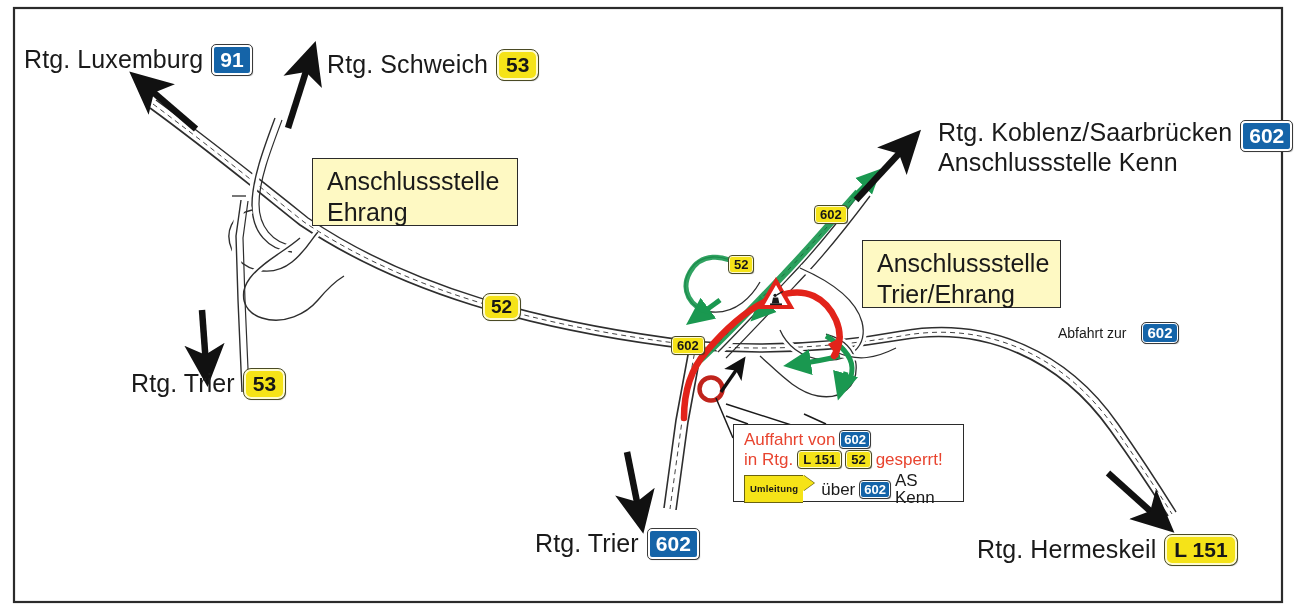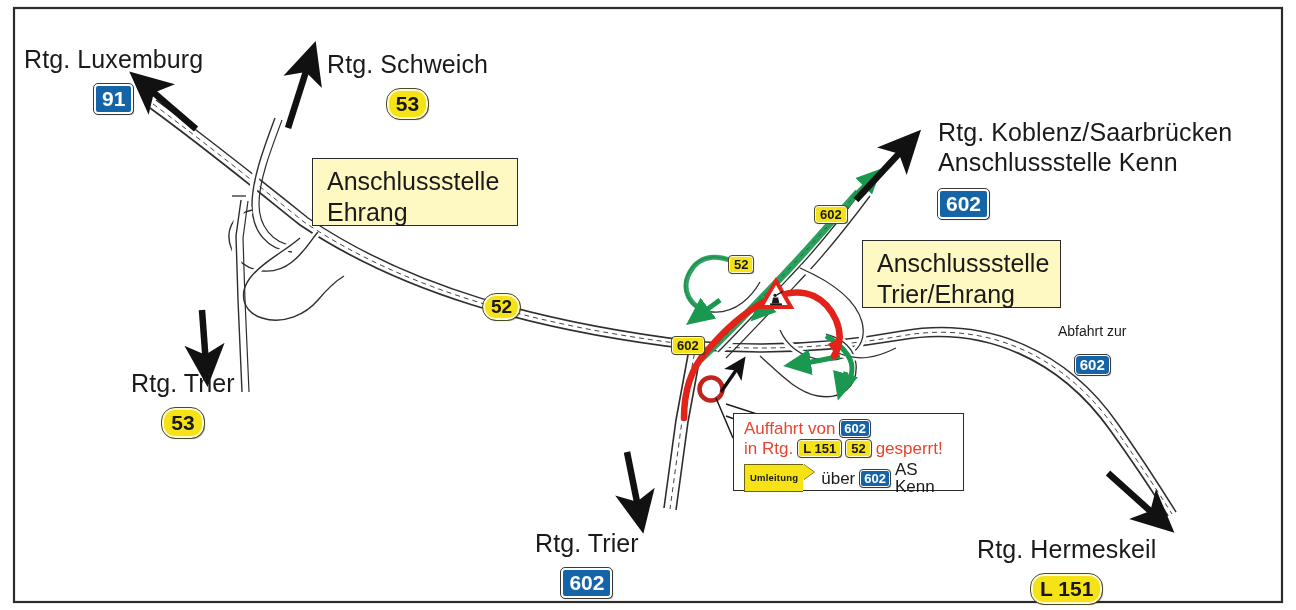--- a/index.html
+++ b/index.html
@@ -5,61 +5,61 @@
   html,body{margin:0;padding:0;background:#ffffff;}
   body{font-family:"Liberation Sans",sans-serif;}
   #map-frame{
     position:relative;
     width:1296px;height:610px;
     background:#ffffff;
     overflow:hidden;
     box-sizing:border-box;
   }
   #map-svg{position:absolute;left:0;top:0;width:1296px;height:610px;}
-  .lbl{position:absolute;white-space:nowrap;display:flex;align-items:center;gap:9px;flex-direction:column;}
+  .lbl{position:absolute;white-space:nowrap;display:flex;align-items:center;gap:9px;}
   .lbl-text{font-size:25px;color:#1a1a1a;line-height:1.18;letter-spacing:.1px;}
   .lbl-text.two-line{white-space:pre-line;}
   
   .shield{
     display:inline-flex;align-items:center;justify-content:center;
     box-sizing:border-box;font-weight:bold;line-height:1;
   }
   .shield-blue{
     background:#1564a8;color:#ffffff;
     border:2px solid #ffffff;
     outline:1.5px solid #3a3a3a;
     border-radius:4px;
     padding:2px 6px 3px 6px;
     font-size:21px;
     box-shadow:1px 1px 1px rgba(0,0,0,.45);
   }
   .shield-yellow{
     background:#f5e318;color:#171717;
     border:2px solid #fdfbd0;
     outline:1.5px solid #4a4a24;
-    border-radius:13px;
+    border-radius:7px;
     padding:2px 7px 3px 7px;
     font-size:21px;
     box-shadow:1px 1px 1px rgba(0,0,0,.45);
   }
   .shield-blue.sm{font-size:15px;padding:1px 4px 2px 4px;border-width:1.5px;}
   .shield-blue.xs{font-size:13px;padding:1px 3px 1px 3px;border-width:1.5px;border-radius:3px;}
   .shield-yellow.xs{font-size:13px;padding:1px 4px 1px 4px;border-width:1.5px;border-radius:3px;}
   
   .box{
     position:absolute;box-sizing:border-box;
     background:#fef9c3;border:1.5px solid #2b2b2b;
   }
   .box-text{
     font-size:25px;color:#1a1a1a;line-height:1.22;white-space:pre-line;
     padding:7px 14px 9px 14px;
   }
   
   #closure-callout{
-    position:absolute;left:733px;top:413px;width:231px;height:78px;
+    position:absolute;left:733px;top:424px;width:231px;height:78px;
     background:#ffffff;border:1.5px solid #2b2b2b;box-sizing:border-box;
     padding:6px 8px 6px 10px;
   }
   .cl-row{display:flex;align-items:center;gap:5px;margin-bottom:3px;}
   .cl-red{color:#e8442f;font-size:17px;font-weight:normal;line-height:1;}
   .cl-dark{color:#1a1a1a;font-size:17px;line-height:1;}
   
   .umleitung{
     position:relative;display:inline-flex;align-items:center;
     background:#f5e318;color:#171717;

